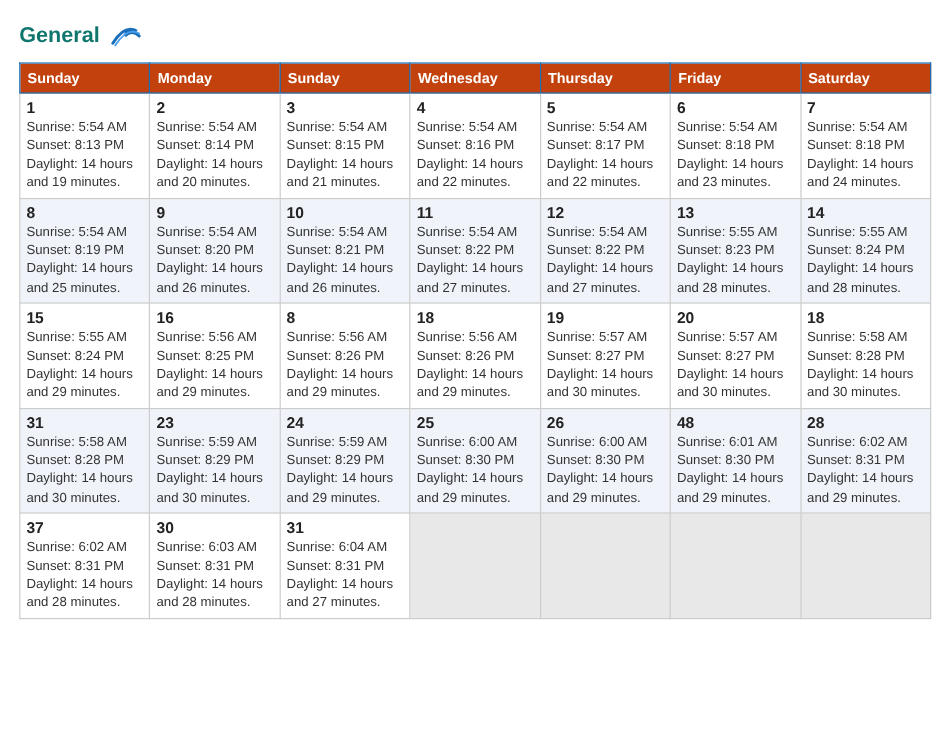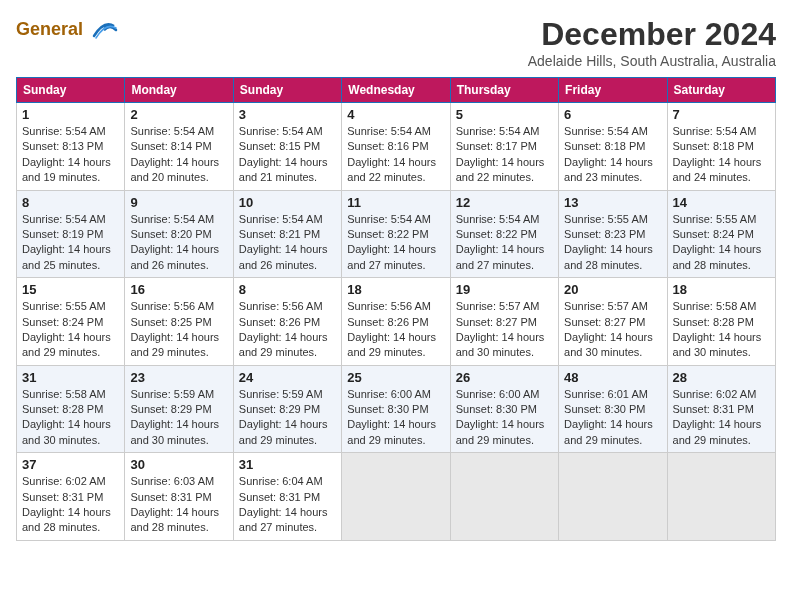--- a/index.html
+++ b/index.html
@@ -20,21 +20,21 @@
       display: flex;
       align-items: center;
     }
     .logo-text {
       font-size: 18px;
       font-weight: bold;
       color: #333;
       line-height: 1.1;
     }
     .logo-text span {
-      color: #a16207;
+      color: #0f766e;
       text-align: right;
     }
     .logo-icon {
       width: 28px;
       height: 28px;
       margin-left: 2px;
     }
     .title-area {
       text-align: right;
     }
@@ -46,21 +46,21 @@
     .location-title {
       font-size: 14px;
       color: #555;
     }
     .calendar-table {
       width: 100%;
       border-collapse: collapse;
       font-size: 10px;
     }
     .calendar-table th {
-      background-color: #be185d;
+      background-color: #c2410c;
       color: #fff;
       text-align: left;
       padding: 5px 6px;
       font-size: 12px;
       font-weight: bold;
       border: 1px solid #1a6fba;
     }
     .calendar-table td {
       border: 1px solid #ccc;
       vertical-align: top;
@@ -99,24 +99,20 @@
     <div>
       <div class="logo-text">
         <span>General</span>
         <svg class="logo-icon" viewBox="0 0 28 28" style="display:inline-block;vertical-align:middle;margin-left:2px;">
           <path d="M4 20 Q14 4 24 10 Q18 6 14 14 Q20 8 26 14" stroke="#1a6fba" stroke-width="2.5" fill="none" stroke-linecap="round"></path>
           <path d="M6 22 Q16 6 26 12" stroke="#4a9fea" stroke-width="1.5" fill="none" stroke-linecap="round"></path>
         </svg>
       </div>
     </div>
   </div>
-  <div class="title-area">
-    <div class="month-title">December 2024</div>
-    <div class="location-title">Adelaide Hills, South Australia, Australia</div>
-  </div>
 </div>
 
 <table class="calendar-table">
   <thead>
     <tr>
     <th>Sunday</th>
         <th>Monday</th>
         <th>Sunday</th>
         <th>Wednesday</th>
         <th>Thursday</th>

